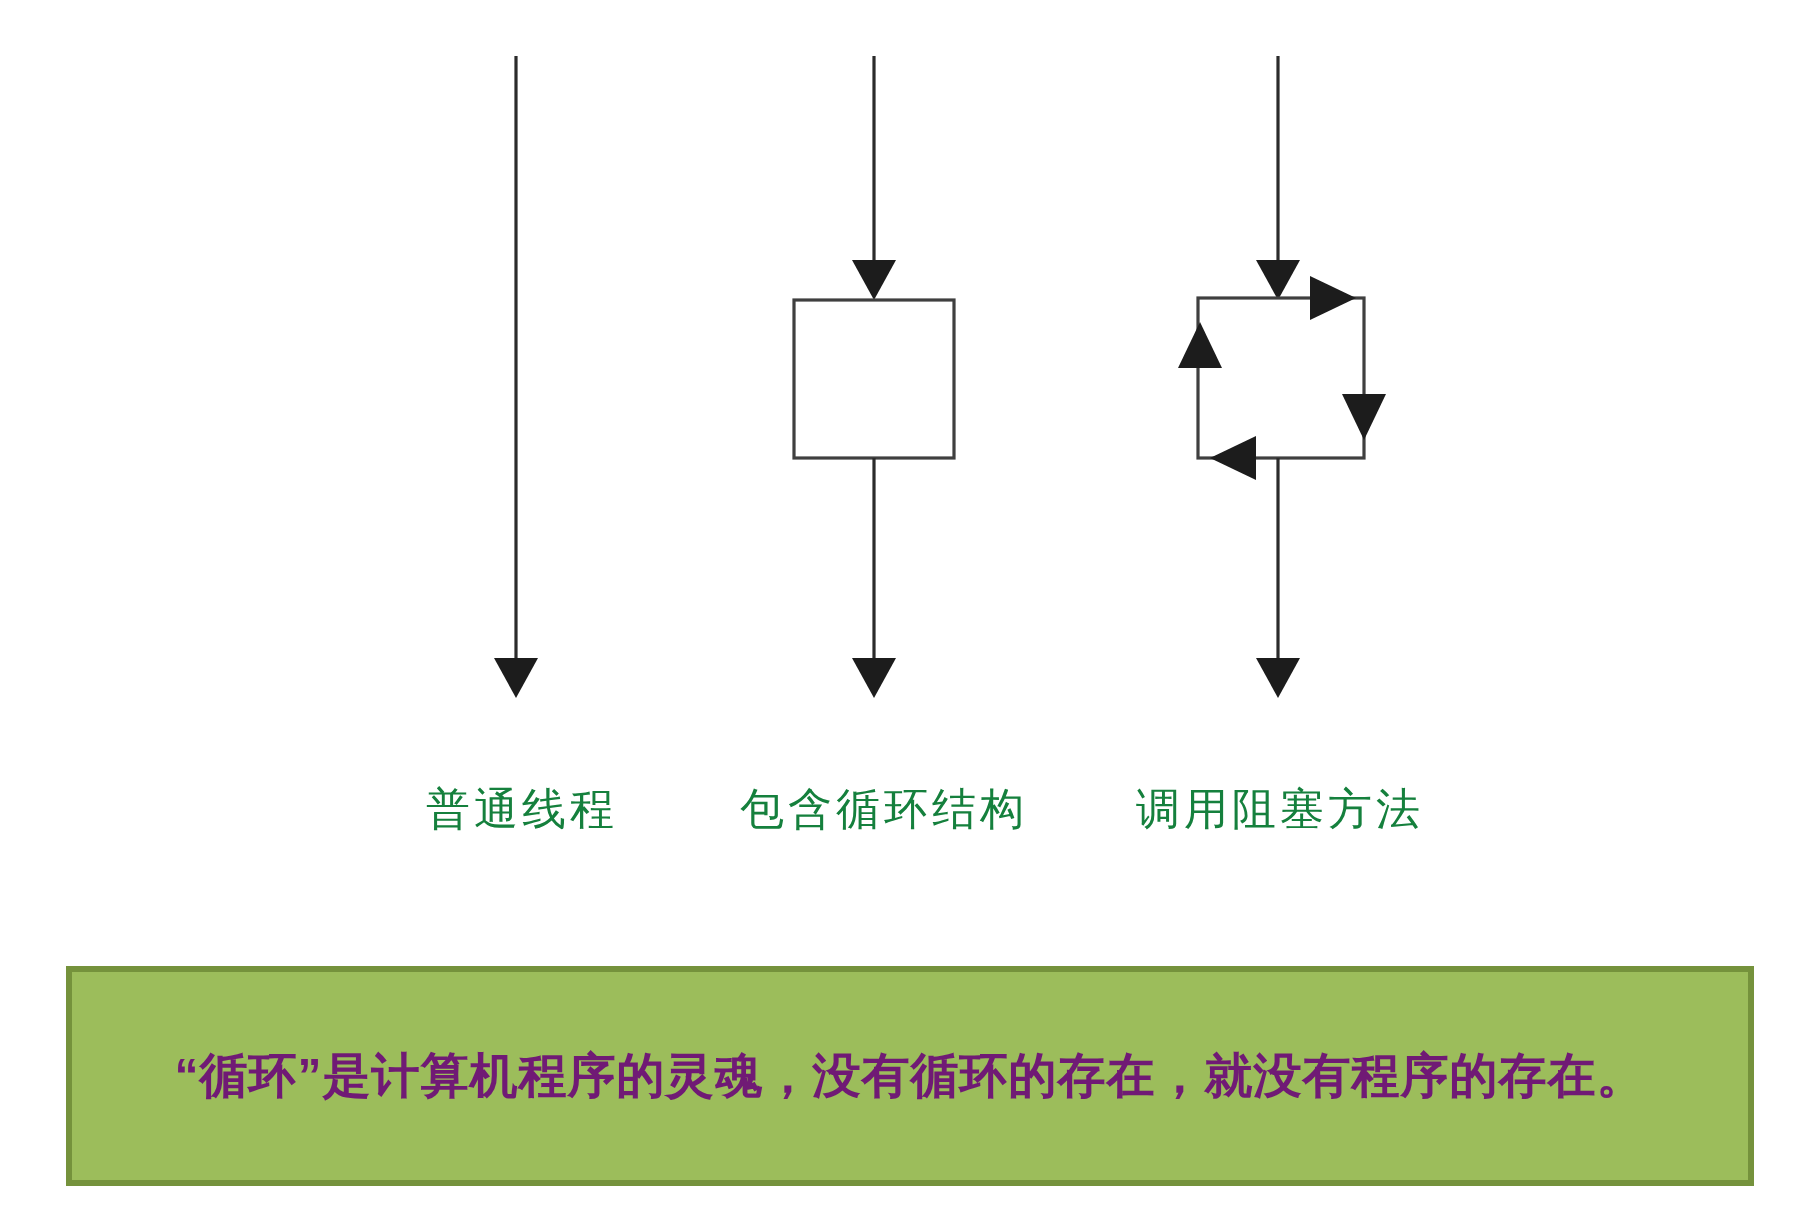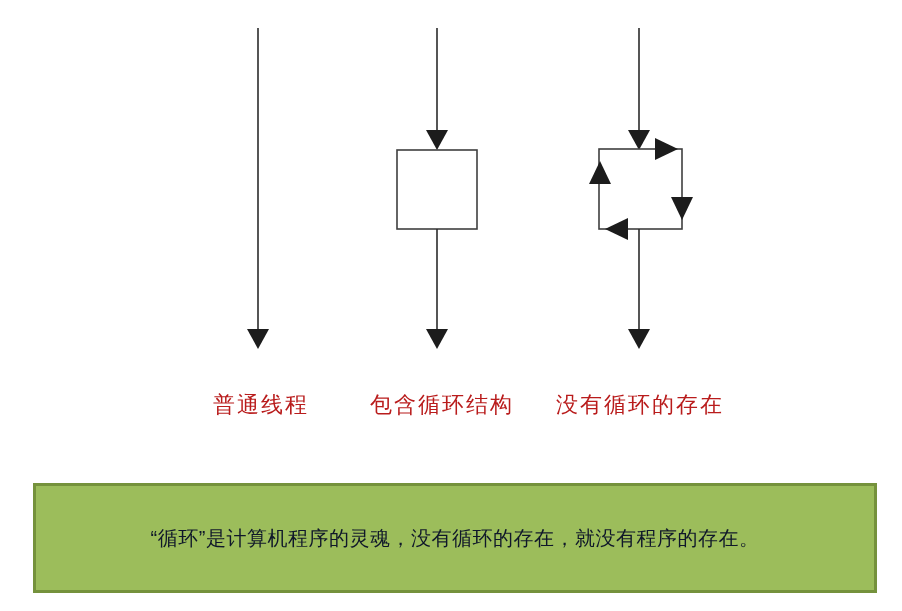--- a/index.html
+++ b/index.html
@@ -20,42 +20,42 @@
     left: 0;
     top: 0;
   }
   .col-label {
     position: absolute;
     top: 392px;
     transform: translateX(-50%);
     font-family: "Liberation Serif", "DejaVu Serif", serif;
     font-size: 22px;
     letter-spacing: 2px;
-    color: #b91c1c;
+    color: #15803d;
     white-space: nowrap;
     line-height: 26px;
   }
   .quote-banner {
     position: absolute;
     left: 33px;
     top: 483px;
     width: 844px;
     height: 110px;
     box-sizing: border-box;
     background: #9cbd5b;
     border: 3px solid #75923c;
     display: flex;
     align-items: center;
     justify-content: center;
   }
   .quote-banner span {
     font-family: "Liberation Sans", "DejaVu Sans", sans-serif;
-    font-size: 20px;
-    font-weight: normal;
-    color: #0f172a;
+    font-size: 24px;
+    font-weight: bold;
+    color: #701a75;
     white-space: nowrap;
     letter-spacing: 0.5px;
   }
 </style>
 </head>
 <body>
 
 <div class="canvas">
 
   <svg class="diagram-svg" width="902" height="470" viewBox="0 0 902 470">
@@ -81,19 +81,19 @@
       <polygon points="671,197 693,197 682,220" fill="#1c1c1c"></polygon>
       <polygon points="628,218 628,240 605,229" fill="#1c1c1c"></polygon>
       <polygon points="589,184 611,184 600,161" fill="#1c1c1c"></polygon>
       <line x1="639" y1="229" x2="639" y2="331" stroke="#2b2b2b" stroke-width="1.6"></line>
       <polygon points="628,329 650,329 639,349" fill="#1c1c1c"></polygon>
     </g>
   </svg>
 
   <div class="col-label" style="left:261px">普通线程</div>
   <div class="col-label" style="left:442px">包含循环结构</div>
-  <div class="col-label" style="left:640px">没有循环的存在</div>
+  <div class="col-label" style="left:640px">调用阻塞方法</div>
 
   <div class="quote-banner">
     <span>“循环”是计算机程序的灵魂，没有循环的存在，就没有程序的存在。</span>
   </div>
 
 </div>
 
 </body></html>

